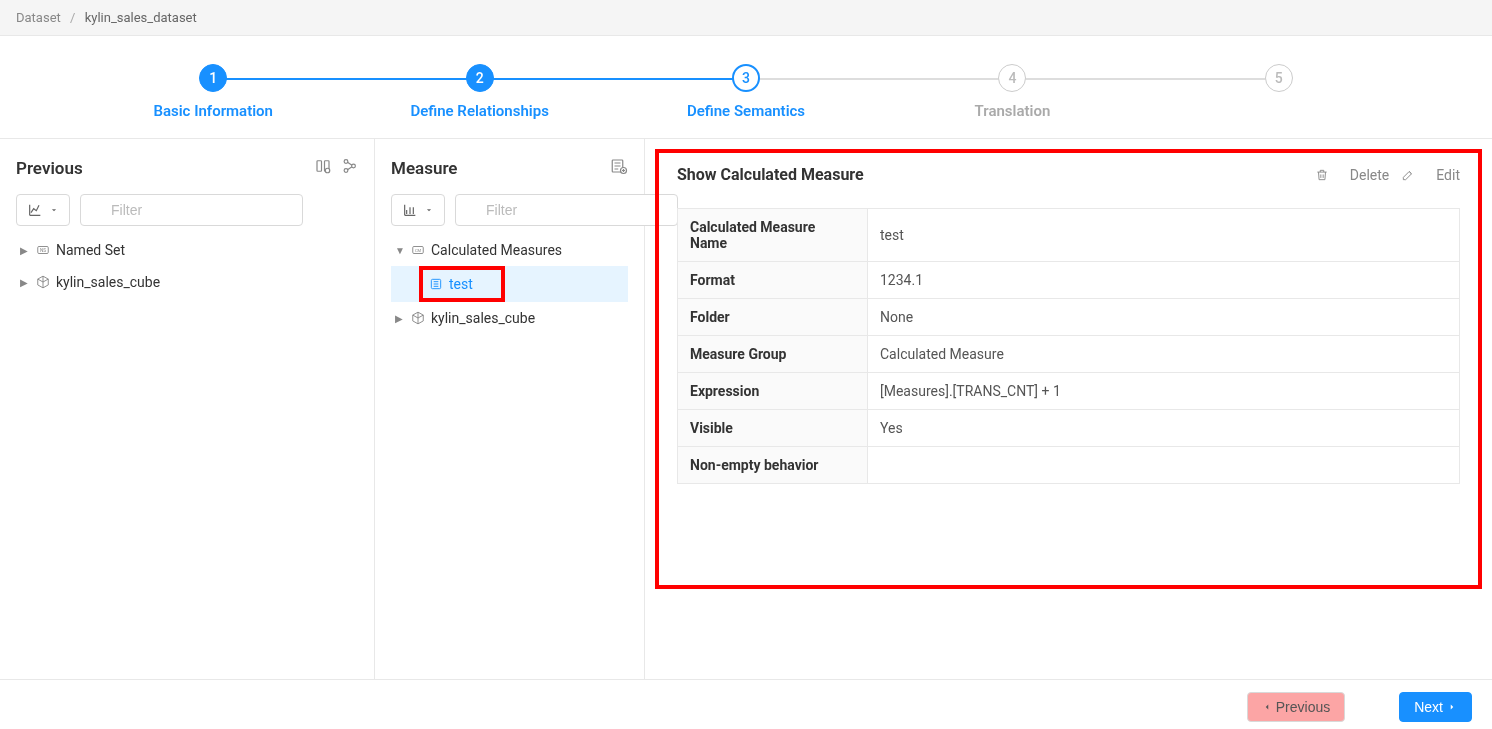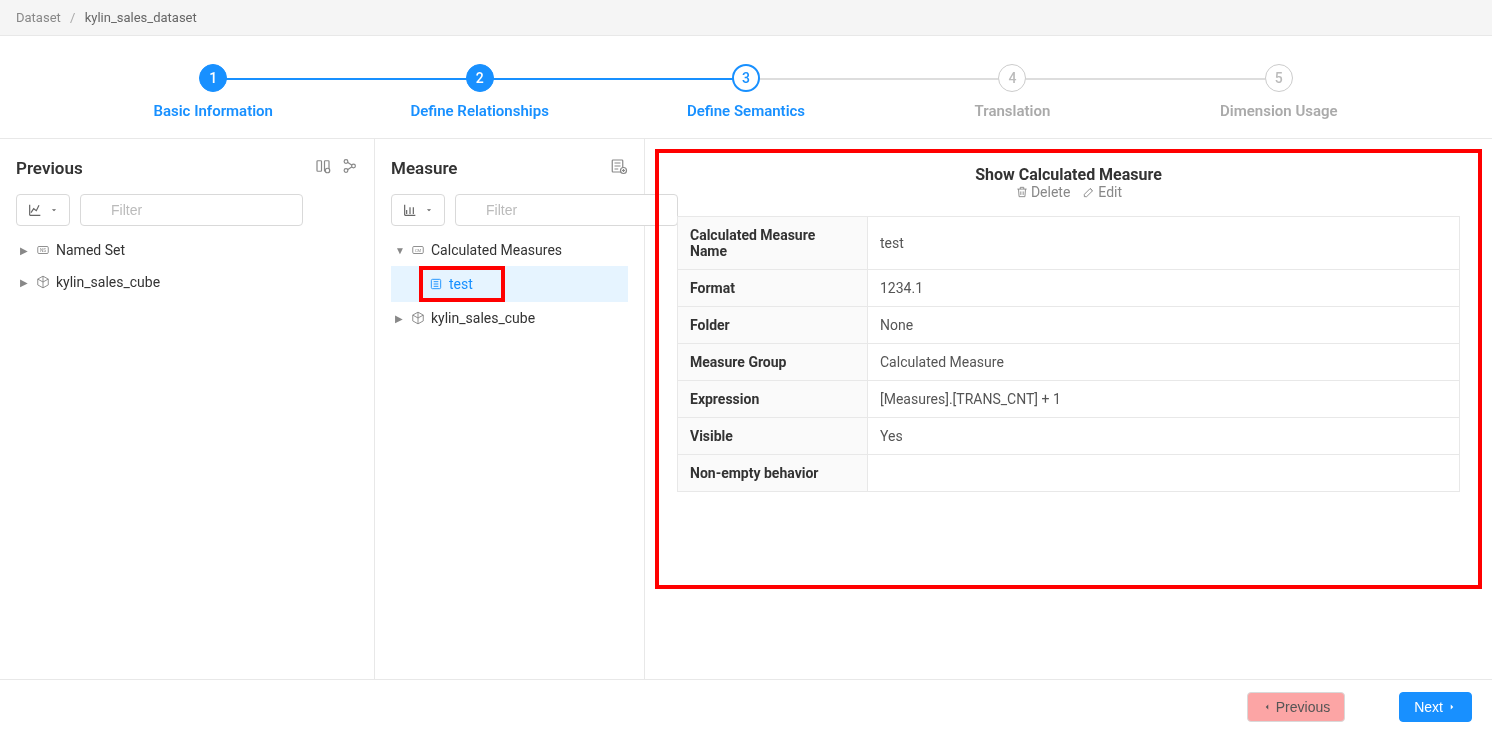--- a/index.html
+++ b/index.html
@@ -47,24 +47,24 @@
 .tree { font-size: 14px; }
 .tree-row { display: flex; align-items: center; padding: 8px 4px; cursor: pointer; color: #333; gap: 6px; }
 .tree-row.child { padding-left: 28px; }
 .tree-row.selected { background: #e6f4ff; color: #1890ff; }
 .caret { width: 10px; color: #888; font-size: 10px; }
 .tree-ico { color: #888; display: inline-flex; }
 .tree-row.selected .tree-ico { color: #1890ff; }
 
 
 .red-box { border: 4px solid #ff0000; padding: 12px 18px 18px; min-height: 440px; }
-.detail-header { display: flex; justify-content: space-between; align-items: center; margin-bottom: 16px; flex-direction: column; }
+.detail-header { display: flex; justify-content: space-between; align-items: center; margin-bottom: 24px; }
 .detail-title { font-size: 16px; font-weight: 700; color: #333; }
 .detail-actions { display: flex; gap: 12px; color: #888; font-size: 14px; }
-.action-link { display: inline-flex; align-items: center; gap: 2px; cursor: pointer; }
+.action-link { display: inline-flex; align-items: center; gap: 21px; cursor: pointer; }
 
 .detail-table { width: 100%; border-collapse: collapse; border: 1px solid #e8e8e8; }
 .detail-table td { border: 1px solid #e8e8e8; padding: 10px 12px; font-size: 14px; }
 .detail-table td.label { background: #fafafa; font-weight: 700; width: 190px; color: #333; }
 .detail-table td.value { color: #555; }
 
 
 .highlight-box { border: 4px solid #ff0000; display: inline-block; }
 
 
@@ -97,21 +97,20 @@
     <div class="step-label">Define Semantics</div>
     <div class="step-line"></div>
   </div>
   <div class="step pending">
     <div class="step-circle">4</div>
     <div class="step-label">Translation</div>
     <div class="step-line"></div>
   </div>
   <div class="step pending">
     <div class="step-circle">5</div>
-    <div class="step-label">Dimension Usage</div>
   </div>
 </div>
 
 <div class="main">
 
   <div class="panel dim">
     <div class="panel-header">
       <div class="panel-title">Previous</div>
       <div class="panel-icons">
         <span>

